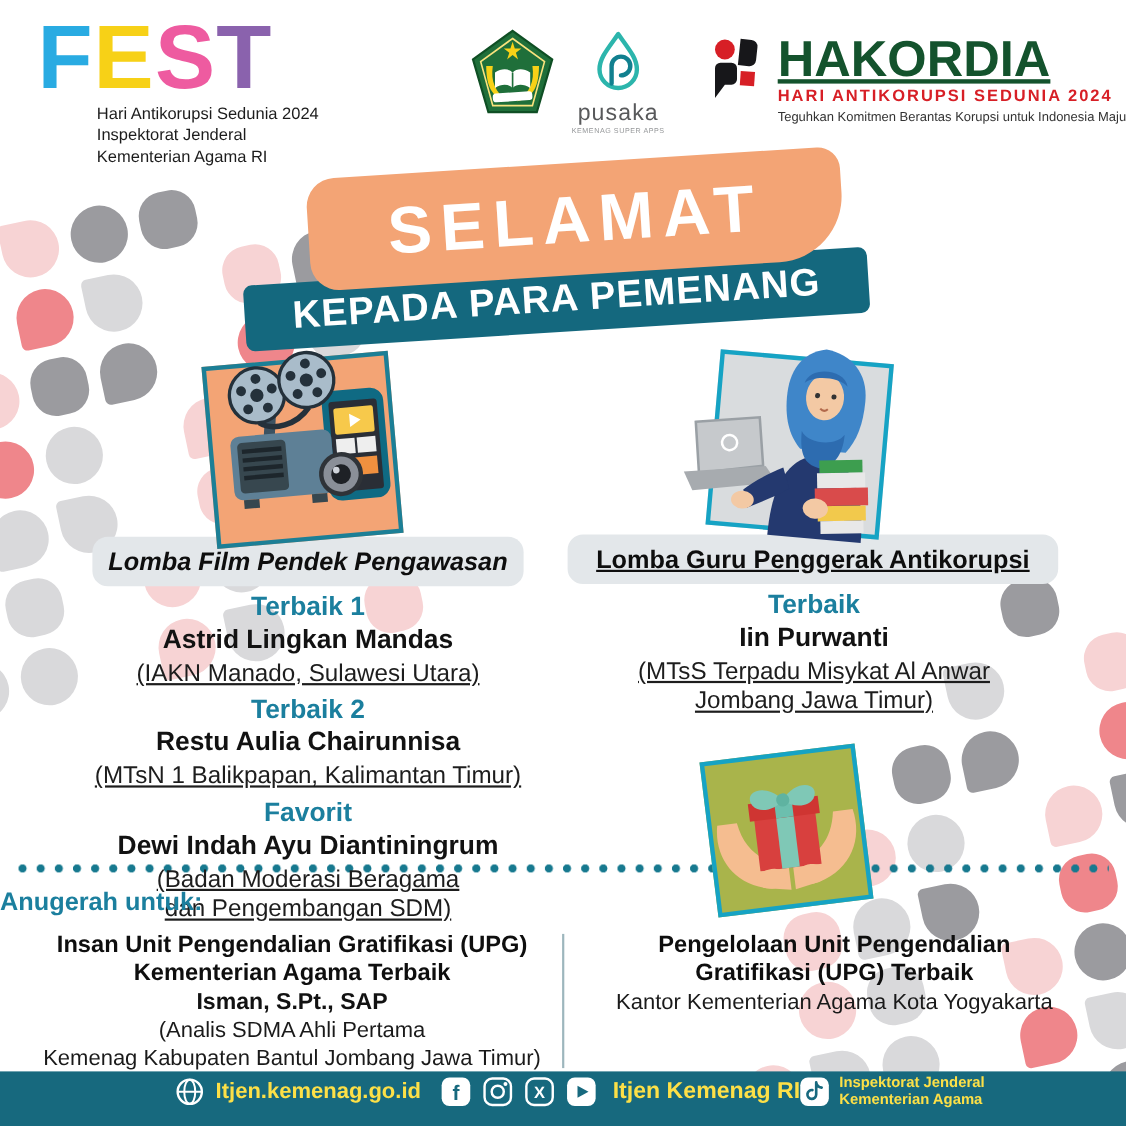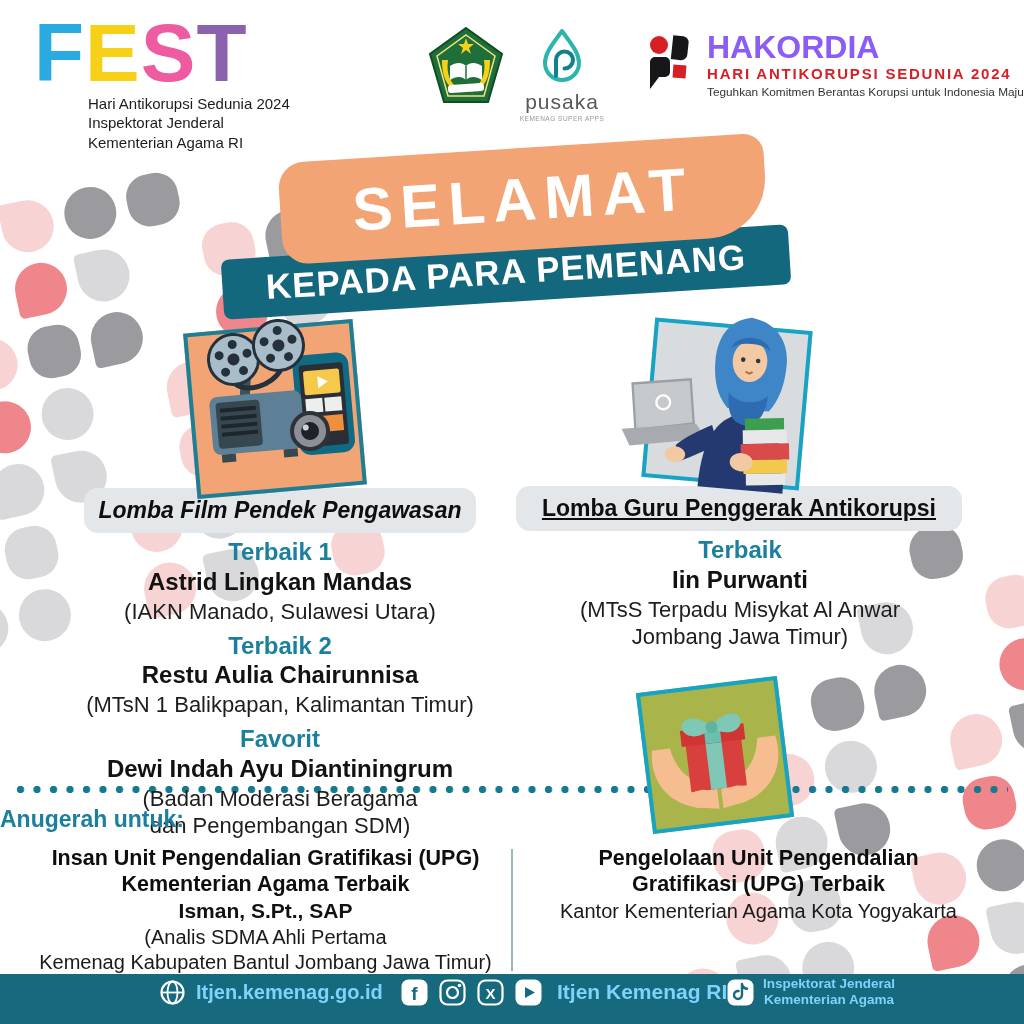--- a/index.html
+++ b/index.html
@@ -18,21 +18,21 @@
   .fest{font-size:82px;font-weight:900;line-height:.80;letter-spacing:1px;}
   .fl0{color:#29abe2}.fl1{color:#f7d117}.fl2{color:#ee5ba0}.fl3{color:#8a62ad}
   .brand-sub{margin-left:54px;margin-top:8px;font-size:15px;line-height:1.3;color:#1c1c1c;white-space:pre-line;}
 
   .kemenag{position:absolute;left:428px;top:26px;z-index:5;}
   .pusaka{position:absolute;left:516px;top:28px;width:92px;text-align:center;z-index:5;}
   .pusaka-name{font-size:21px;color:#58595b;letter-spacing:1px;margin-top:2px;}
   .pusaka-tag{font-size:6.5px;color:#96989a;letter-spacing:.5px;margin-top:1px;}
 
   .hakordia{position:absolute;left:648px;top:32px;z-index:5;display:flex;gap:9px;align-items:flex-start;}
-  .hk-title{font-size:32px;font-weight:900;color:#8b5cf6;line-height:.95;}
+  .hk-title{font-size:46px;font-weight:900;color:#14532d;line-height:.95;text-decoration:underline;}
   .hk-sub{font-size:15px;font-weight:700;color:#d71f26;letter-spacing:1.8px;margin-top:3px;}
   .hk-tag{font-size:11.8px;color:#333;margin-top:3px;}
 
   
   .banner-zone{position:absolute;left:218px;top:148px;width:580px;height:170px;z-index:2;}
   .banner-sub{position:absolute;left:4px;top:94px;width:568px;height:60px;background:#14687e;border-radius:8px;
               transform:rotate(-3.6deg);display:flex;align-items:center;justify-content:center;
               color:#fff;font-weight:800;font-size:35px;letter-spacing:1px;}
   .banner-main{position:absolute;left:62px;top:0;width:486px;height:102px;background:#f3a475;
                border-radius:26px 20px 60px 26px;transform:rotate(-3.6deg);display:flex;align-items:center;
@@ -51,38 +51,38 @@
   
   .chead{position:absolute;z-index:2;background:#e3e7ea;border-radius:14px;display:flex;align-items:center;
          justify-content:center;font-weight:800;color:#0e0e0e;font-size:23px;}
   .chead-left{left:84px;top:488px;width:392px;height:45px;font-style:italic;}
   .chead-right{left:516px;top:486px;width:446px;height:45px;text-decoration:underline;}
   .clist{position:absolute;z-index:2;text-align:center;}
   .clist-left{left:56px;top:532px;width:448px;}
   .clist-right{left:518px;top:530px;width:444px;}
   .award{color:#1b7f9e;font-weight:800;font-size:24px;margin-top:7px;line-height:1.12;}
   .wname{color:#121212;font-weight:700;font-size:24px;margin-top:3px;line-height:1.12;}
-  .waff{color:#1d1d1d;font-size:22px;margin-top:3px;white-space:pre-line;line-height:1.22;}
+  .waff{color:#1d1d1d;font-size:22px;margin-top:3px;white-space:pre-line;line-height:1.22;text-decoration:underline;}
 
   
   .dots{position:absolute;left:16px;right:16px;top:785px;height:9px;z-index:1;
         background-image:radial-gradient(circle at 4.5px 4.5px,#17798f 3.4px,transparent 4px);
         background-size:16.5px 9px;background-repeat:repeat-x;}
   .anugerah{position:absolute;left:0;right:0;top:806px;text-align:left;color:#1b7f9e;
             font-weight:800;font-size:23px;z-index:2;}
   .awards{position:absolute;left:28px;right:28px;top:845px;display:flex;z-index:2;}
   .award-col{flex:1;text-align:center;}
   .award-title{font-weight:800;font-size:21.5px;color:#0e0e0e;white-space:pre-line;line-height:1.22;}
   .award-name{font-weight:700;font-size:21px;color:#121212;margin-top:2px;}
   .award-aff{font-size:20px;margin-top:2px;white-space:pre-line;line-height:1.25;color:#1a1a1a;}
   .award-divider{width:2px;background:#9db6bd;align-self:stretch;margin:4px 8px;}
 
   
   .footer{position:absolute;left:0;right:0;bottom:0;height:50px;background:#17697e;z-index:6;}
-  .f-group{position:absolute;top:0;display:flex;align-items:center;gap:9px;color:#7dd3fc;height:36px;text-align:center;}
+  .f-group{position:absolute;top:0;display:flex;align-items:center;gap:9px;color:#fde047;height:36px;}
   .f-web{left:158px;font-weight:700;font-size:20px;}
   .f-social{left:400px;}
   .f-social .label{font-weight:700;font-size:21px;margin-left:5px;}
   .f-tiktok{left:726px;gap:8px;}
   .f-tiktok .label{font-weight:700;font-size:13.5px;line-height:1.15;white-space:pre-line;}
   .sicon{width:29px;height:29px;display:block;}
 </style>
 </head>
 <body>
 

